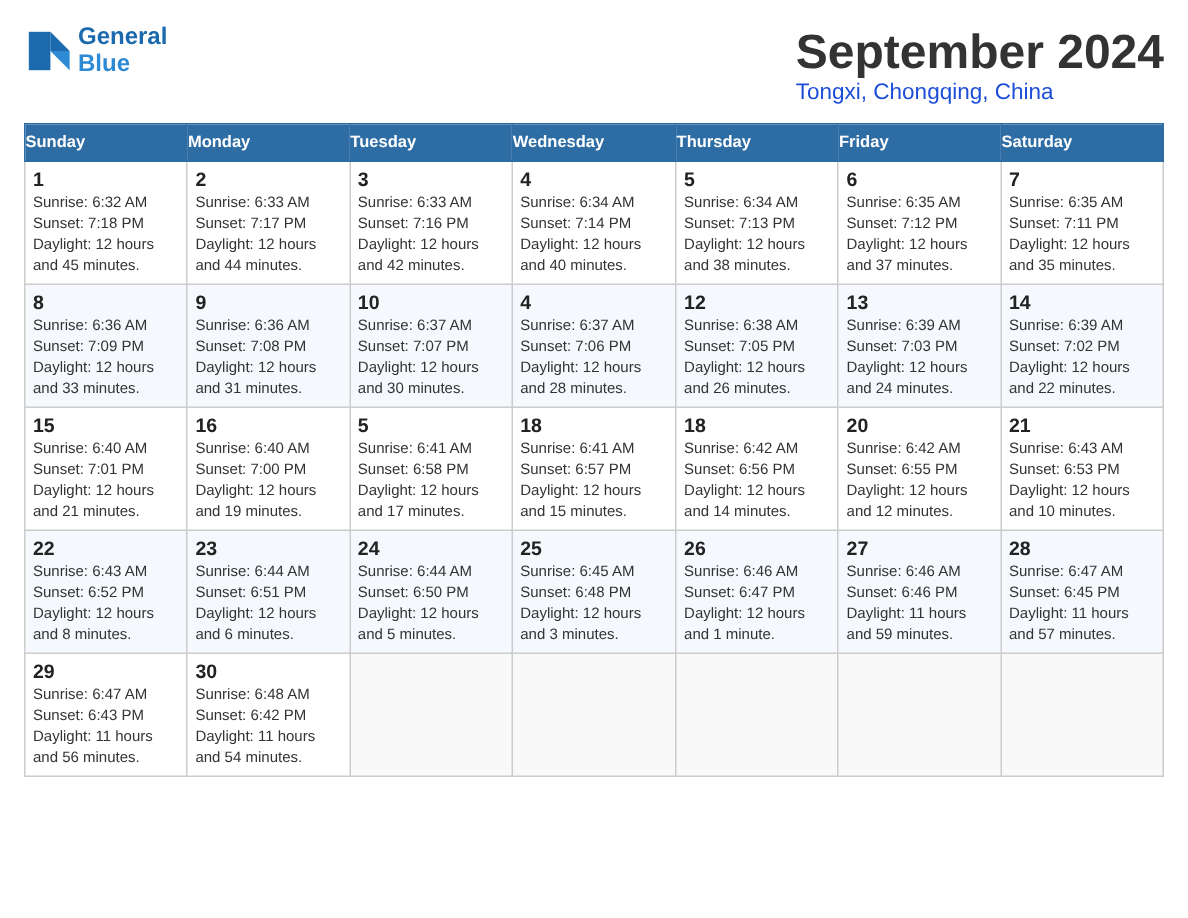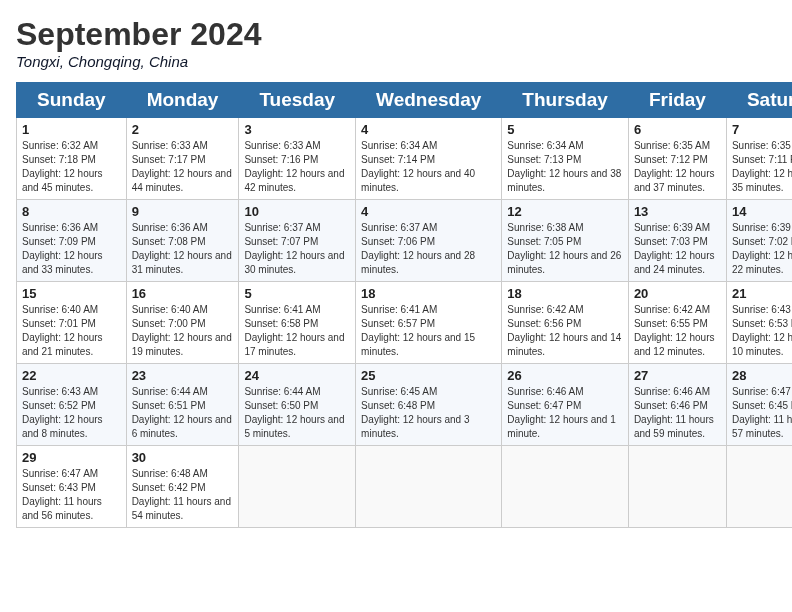--- a/index.html
+++ b/index.html
@@ -28,34 +28,33 @@
     .title-block {
       text-align: left;
     }
     .month-title {
       font-size: 32px;
       font-weight: bold;
       color: #333;
     }
     .location {
       font-size: 15px;
-      color: #0f172a;
-      font-style: italic;
+      color: #1d4ed8;
     }
     .calendar {
       width: 100%;
       border-collapse: collapse;
       font-size: 10.5px;
     }
     .calendar th {
       background-color: #2e6da4;
       color: #fff;
-      padding: 6px 20px;
+      padding: 6px 0;
       text-align: left;
-      font-size: 19px;
+      font-size: 11px;
       font-weight: bold;
       border: 1px solid #2e6da4;
     }
     .calendar td {
       border: 1px solid #ccc;
       vertical-align: top;
       padding: 4px 5px;
       width: 113px;
       min-height: 80px;
       background: #fff;
@@ -76,20 +75,31 @@
       line-height: 1.4;
     }
     .empty-cell {
       background: #f9f9f9 !important;
     }
   </style>
 </head>
 <body>
 
 <div class="header">
+  <div class="logo">
+    <svg class="logo-icon" viewBox="0 0 40 40">
+      <polygon points="22,4 38,20 22,20" fill="#1a6aad"></polygon>
+      <polygon points="22,20 38,20 38,36" fill="#2e8ad4"></polygon>
+      <rect x="4" y="4" width="18" height="32" fill="#1a6aad"></rect>
+    </svg>
+    <div>
+      <div style="font-size:16px;font-weight:bold;color:#1a6aad;line-height:1.1;">General</div>
+      <div style="font-size:16px;font-weight:bold;color:#2e8ad4;line-height:1.1;">Blue</div>
+    </div>
+  </div>
   <div class="title-block">
     <div class="month-title">September 2024</div>
     <div class="location">Tongxi, Chongqing, China</div>
   </div>
 </div>
 
 <table class="calendar">
   <thead>
     <tr>
     <th>Sunday</th>

